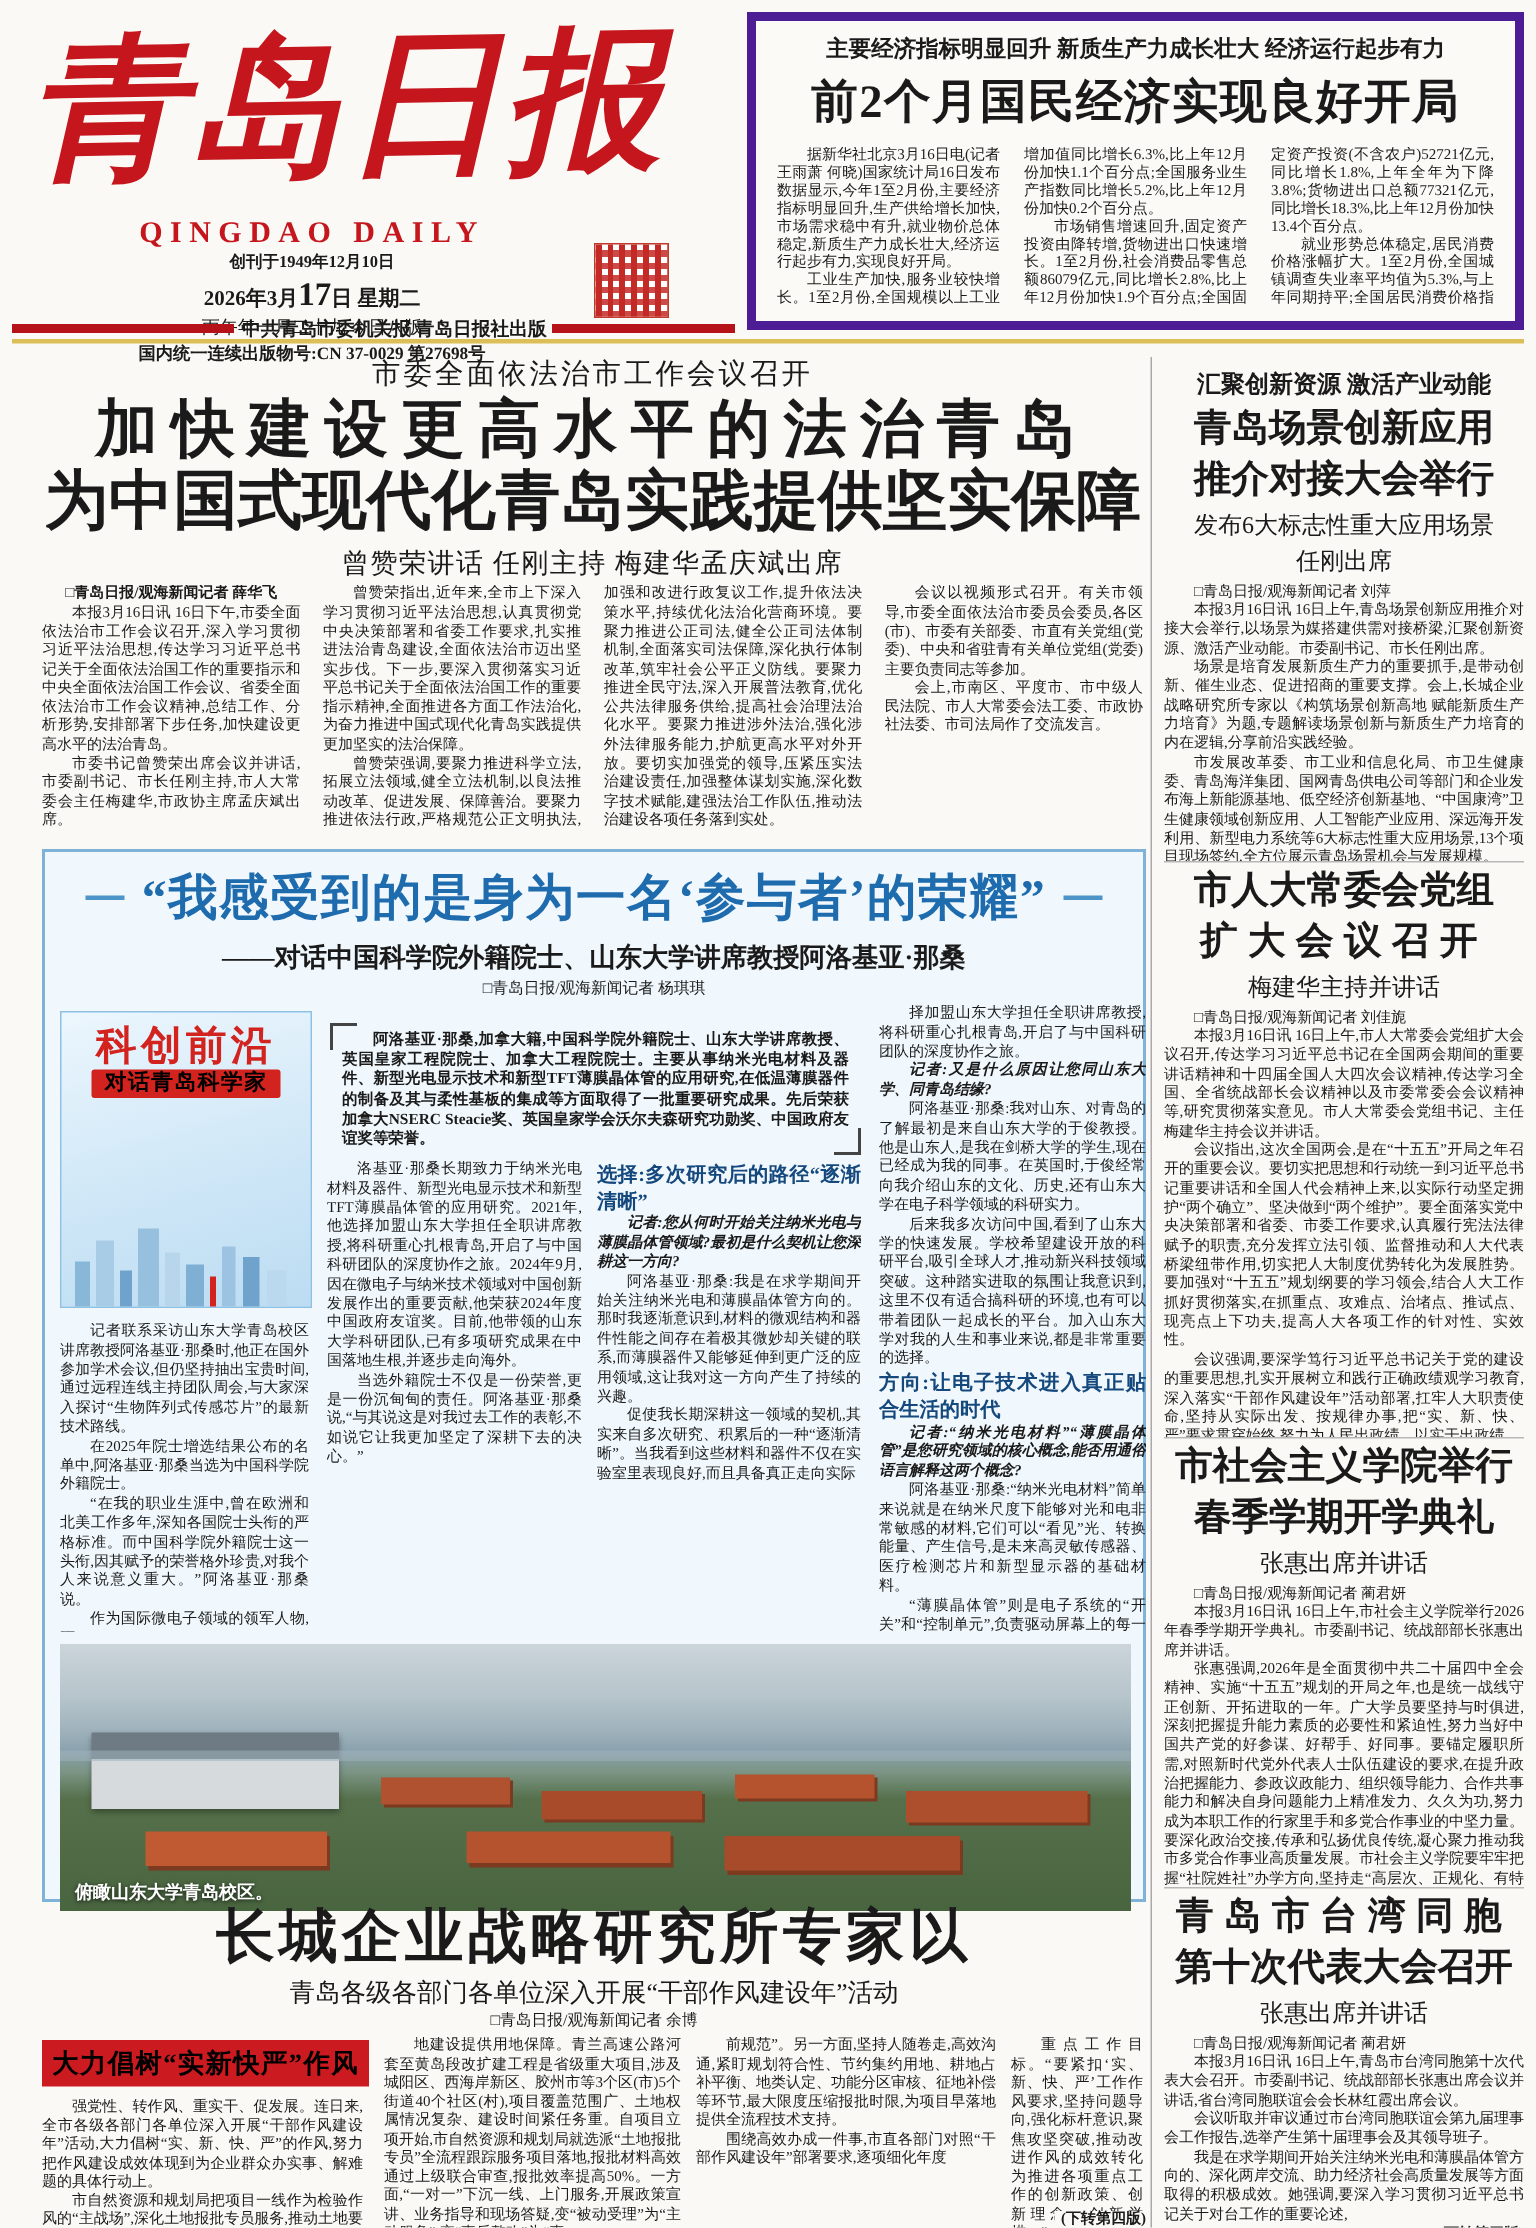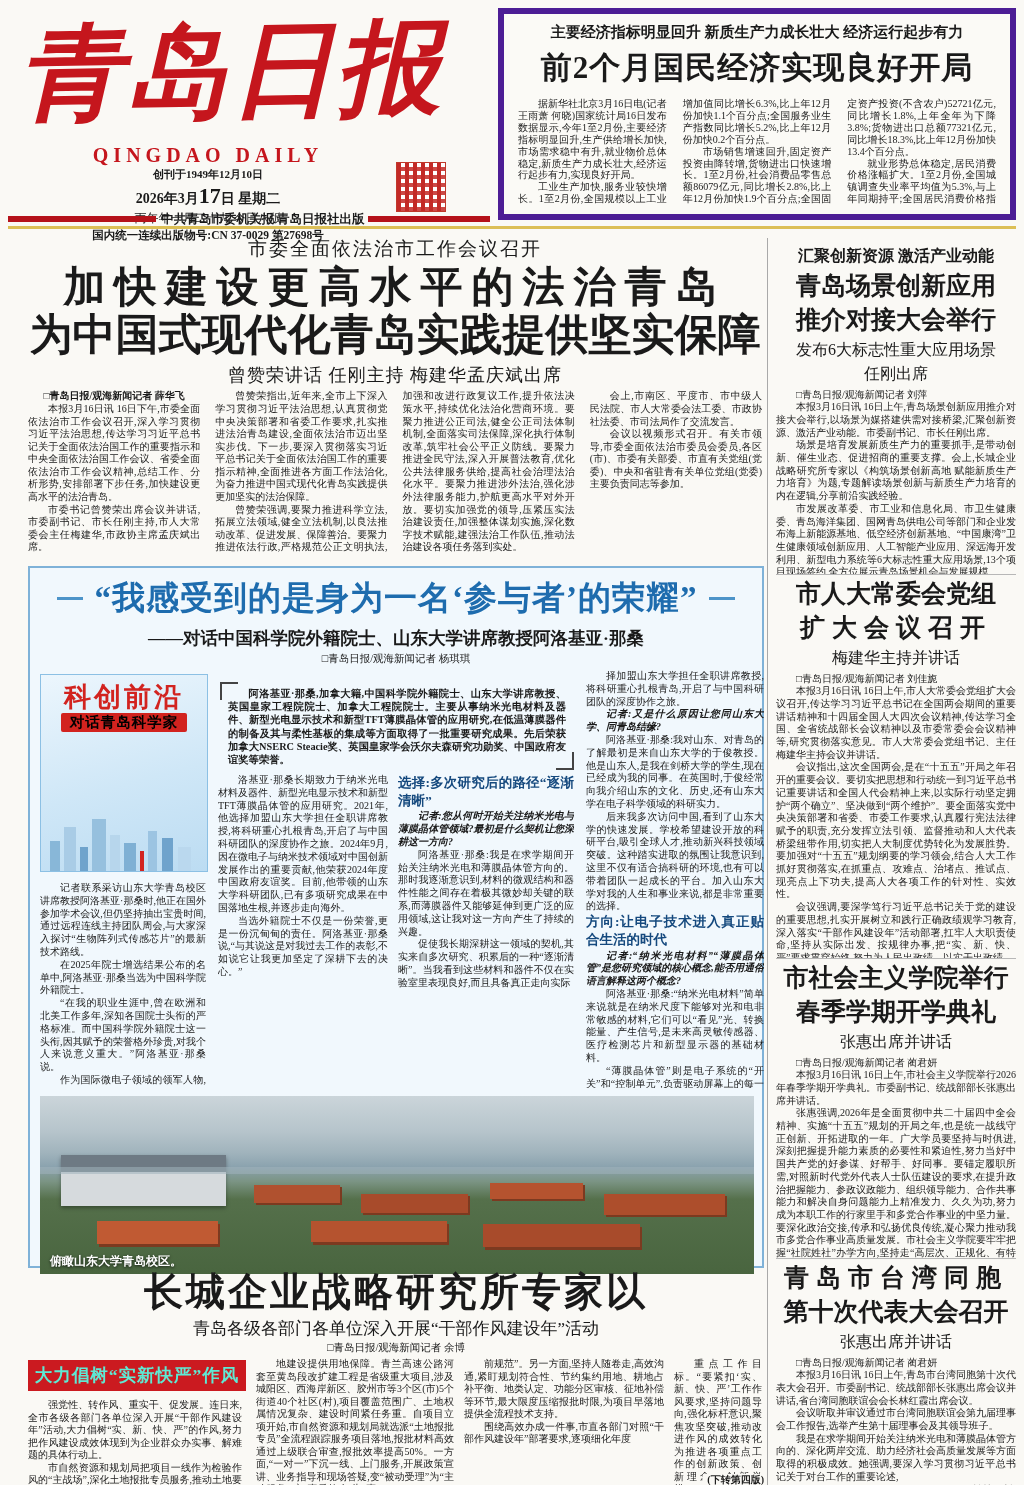--- a/index.html
+++ b/index.html
@@ -109,21 +109,21 @@
   .ph-b{position:absolute;}
   .caption{position:absolute;left:10px;bottom:6px;color:#fff;font-size:12px;font-weight:bold;
            text-shadow:0 1px 3px rgba(0,0,0,.8);}
 
   
   #bottomstory{position:absolute;left:28px;top:1270px;width:736px;height:215px;overflow:hidden;}
   .bh{text-align:center;font-size:39px;font-weight:900;letter-spacing:3px;line-height:44px;margin:0;}
   .bdeck{text-align:center;font-size:17px;margin:3px 0 0;}
   .b-cols{position:relative;margin-top:4px;height:142px;font-size:10px;line-height:12.5px;}
   .b-byline{position:absolute;left:228px;width:280px;top:-2px;text-align:center;font-size:10.5px;}
-  .bbox{position:absolute;left:0;top:16px;width:218px;height:31px;background:#cb1a20;color:#5eead4;
+  .bbox{position:absolute;left:0;top:16px;width:218px;height:31px;background:#cb1a20;color:#000000;
         font-weight:900;font-size:17.5px;display:flex;align-items:center;justify-content:center;letter-spacing:1px;}
   .bcol{position:absolute;overflow:hidden;text-align:justify;}
   .bcol p{margin:0;text-indent:2em;}
   .bc1{left:0;top:55px;width:214px;height:87px;}
   .bc2{left:228px;top:14px;width:198px;height:128px;}
   .bc3{left:436px;top:14px;width:200px;height:128px;}
   .bc4{left:646px;top:14px;width:88px;height:128px;}
   .b-jump{position:absolute;right:0;bottom:0;background:#faf9f5;font-weight:bold;font-size:10px;padding-left:4px;}
 </style>
 </head>
@@ -160,22 +160,22 @@
   <div class="kicker" data-name="main-story-kicker">市委全面依法治市工作会议召开</div>
   <div class="mh1" data-name="main-story-headline-1">加快建设更高水平的法治青岛</div>
   <div class="mh2" data-name="main-story-headline-2">为中国式现代化青岛实践提供坚实保障</div>
   <div class="mdeck" data-name="main-story-deck">曾赞荣讲话  任刚主持  梅建华孟庆斌出席</div>
   <div class="mbody" data-name="main-story-body">
     <p class="mbyline" data-name="main-story-byline">□青岛日报/观海新闻记者  薛华飞</p>
     <p data-name="main-story-paragraph">本报3月16日讯  16日下午,市委全面依法治市工作会议召开,深入学习贯彻习近平法治思想,传达学习习近平总书记关于全面依法治国工作的重要指示和中央全面依法治国工作会议、省委全面依法治市工作会议精神,总结工作、分析形势,安排部署下步任务,加快建设更高水平的法治青岛。</p>
     <p data-name="main-story-paragraph">市委书记曾赞荣出席会议并讲话,市委副书记、市长任刚主持,市人大常委会主任梅建华,市政协主席孟庆斌出席。</p>
     <p data-name="main-story-paragraph">曾赞荣指出,近年来,全市上下深入学习贯彻习近平法治思想,认真贯彻党中央决策部署和省委工作要求,扎实推进法治青岛建设,全面依法治市迈出坚实步伐。下一步,要深入贯彻落实习近平总书记关于全面依法治国工作的重要指示精神,全面推进各方面工作法治化,为奋力推进中国式现代化青岛实践提供更加坚实的法治保障。</p>
     <p data-name="main-story-paragraph">曾赞荣强调,要聚力推进科学立法,拓展立法领域,健全立法机制,以良法推动改革、促进发展、保障善治。要聚力推进依法行政,严格规范公正文明执法,加强和改进行政复议工作,提升依法决策水平,持续优化法治化营商环境。要聚力推进公正司法,健全公正司法体制机制,全面落实司法保障,深化执行体制改革,筑牢社会公平正义防线。要聚力推进全民守法,深入开展普法教育,优化公共法律服务供给,提高社会治理法治化水平。要聚力推进涉外法治,强化涉外法律服务能力,护航更高水平对外开放。要切实加强党的领导,压紧压实法治建设责任,加强整体谋划实施,深化数字技术赋能,建强法治工作队伍,推动法治建设各项任务落到实处。</p>
+    <p data-name="main-story-paragraph">会议以视频形式召开。有关市领导,市委全面依法治市委员会委员,各区(市)、市委有关部委、市直有关党组(党委)、中央和省驻青有关单位党组(党委)主要负责同志等参加。</p>
     <p data-name="main-story-paragraph">会上,市南区、平度市、市中级人民法院、市人大常委会法工委、市政协社法委、市司法局作了交流发言。</p>
-    <p data-name="main-story-paragraph">会议以视频形式召开。有关市领导,市委全面依法治市委员会委员,各区(市)、市委有关部委、市直有关党组(党委)、中央和省驻青有关单位党组(党委)主要负责同志等参加。</p>
   </div>
 </div>
 
 <div class="vline" data-name="rail-divider"></div>
 <div id="rail" data-name="right-rail">
 
   <div class="rart" style="height:336px;" data-name="rail-article-scene-innovation">
     <div class="ra-kicker" data-name="rail1-kicker">汇聚创新资源  激活产业动能</div>
     <div class="ra-h" data-name="rail1-headline">
       <div data-name="rail1-headline-line1">青岛场景创新应用</div>

